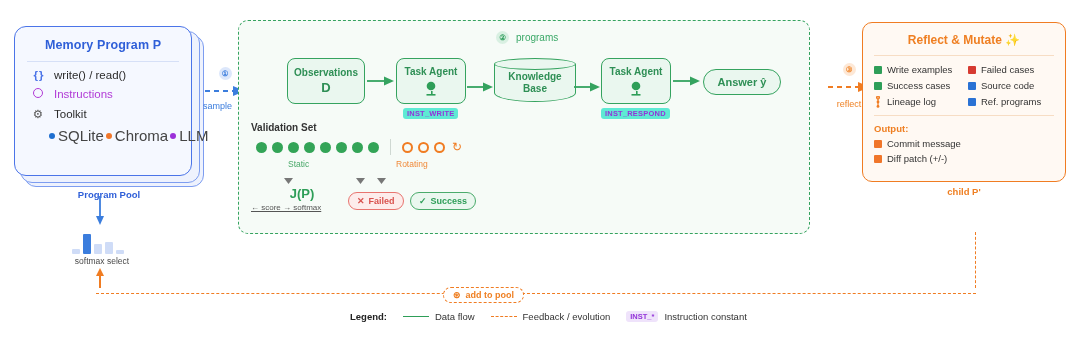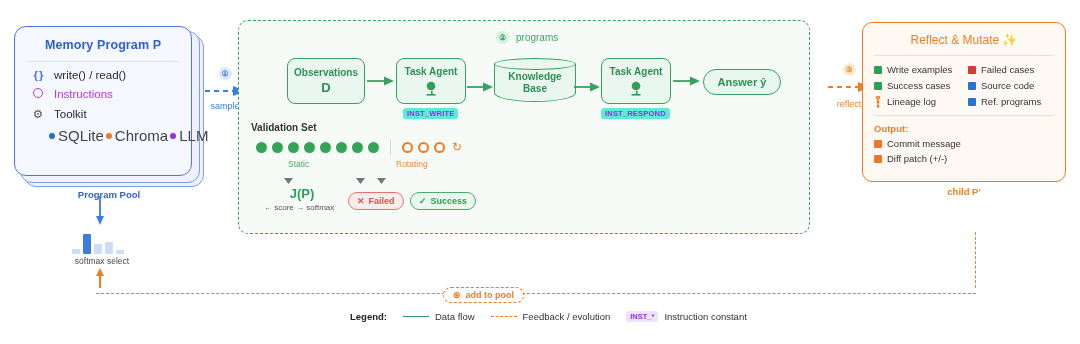--- a/index.html
+++ b/index.html
@@ -121,21 +121,21 @@
   #val-dots{left:256px;top:139px;display:flex;align-items:center;gap:5px;}
   .vdot{width:11px;height:11px;border-radius:50%;background:#33a457;}
   .vsep{width:1px;height:16px;background:#cfd8d2;margin:0 6px;}
   .vring{width:11px;height:11px;border-radius:50%;border:2px solid #f07c22;box-sizing:border-box;}
   .rot{color:#f07c22;font-size:12px;line-height:11px;margin-left:2px;}
   #lbl-static{left:288px;top:159px;font-size:8.5px;color:#4aa96a;}
   #lbl-rotating{left:396px;top:159px;font-size:8.5px;color:#f08a3a;}
 
   #jp-caret{left:284px;top:178px;}
   #jp-text{left:272px;top:186px;width:60px;text-align:center;font-size:13px;font-weight:bold;color:#2e9e58;}
-  #jp-sub{left:264px;top:203px;font-size:8px;color:#555;}
+  #jp-sub{left:251px;top:203px;font-size:8px;color:#555;text-decoration:underline;}
   #caret-failed{left:356px;top:178px;}
   #caret-success{left:377px;top:178px;}
   .pill{
     position:absolute;border-radius:11px;font-size:9px;font-weight:bold;
     padding:3px 8px;box-sizing:border-box;display:flex;align-items:center;gap:4px;
   }
   #pill-failed{left:348px;top:192px;border:1.4px solid #e8746f;background:#fdeceb;color:#d9534f;}
   #pill-success{left:410px;top:192px;border:1.4px solid #4aab6b;background:#eaf7ef;color:#2e9e58;}
 
   
@@ -143,21 +143,21 @@
   .badge-orange{background:#fde8d6;color:#ef8326;}
   #reflect-label{text-align:center;font-size:9px;color:#ef8326;margin-top:4px;}
 
   
   #reflect-card{
     left:862px;top:22px;width:204px;height:160px;
     border:1.8px solid #f07c22;border-radius:10px;background:#fff9f3;
     box-sizing:border-box;
   }
   #reflect-title{
-    text-align:center;color:#ef7f22;font-weight:normal;font-size:12px;padding-top:10px;
+    text-align:center;color:#ef7f22;font-weight:bold;font-size:12px;padding-top:10px;
   }
   .r-divider{height:1px;background:#f7ddc4;margin:8px 11px 0 11px;}
   #reflect-grid{
     display:grid;grid-template-columns:1fr 1fr;column-gap:8px;row-gap:5px;
     padding:8px 11px 0 11px;font-size:9.5px;color:#333;
   }
   .r-item{display:flex;align-items:center;gap:5px;}
   .sq{width:8px;height:8px;flex:none;border-radius:1px;}
   .lineage{flex:none;width:8px;height:11px;display:flex;align-items:center;justify-content:center;}
   #output-label{padding:7px 11px 0 11px;font-size:9.5px;font-weight:bold;color:#ef7f22;}
@@ -248,21 +248,21 @@
 </svg>
 
 <div class="abs" style="left:203px;top:62px;width:44px;">
   <div style="text-align:center;">
     <span class="step-badge" style="background:#dce7fb;color:#3b7ddd;">①</span>
   </div>
   <svg width="44" height="16" style="display:block;margin-top:3px;">
     <line x1="2" y1="8" x2="30" y2="8" stroke="#3b7ddd" stroke-width="2" stroke-dasharray="5,4"></line>
     <polygon points="42,8 30,3 30,13" fill="#3b7ddd"></polygon>
   </svg>
-  <div style="text-align:center;font-size:9px;color:#3b7ddd;margin-top:2px;">sample</div>
+  <div style="text-align:left;font-size:9px;color:#3b7ddd;margin-top:2px;">sample</div>
 </div>
 
 <div class="abs" id="eval-region"></div>
 
 <div class="abs" id="evaluate-tag">
   <span class="step-badge badge-green">②</span>
   <span>programs</span>
 </div>
 
 <div class="node abs" id="node-observations">

